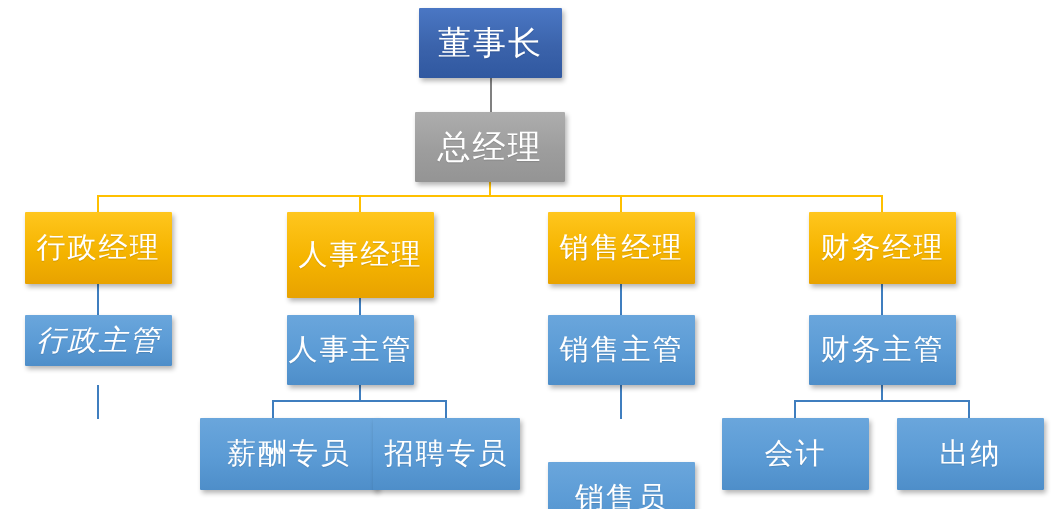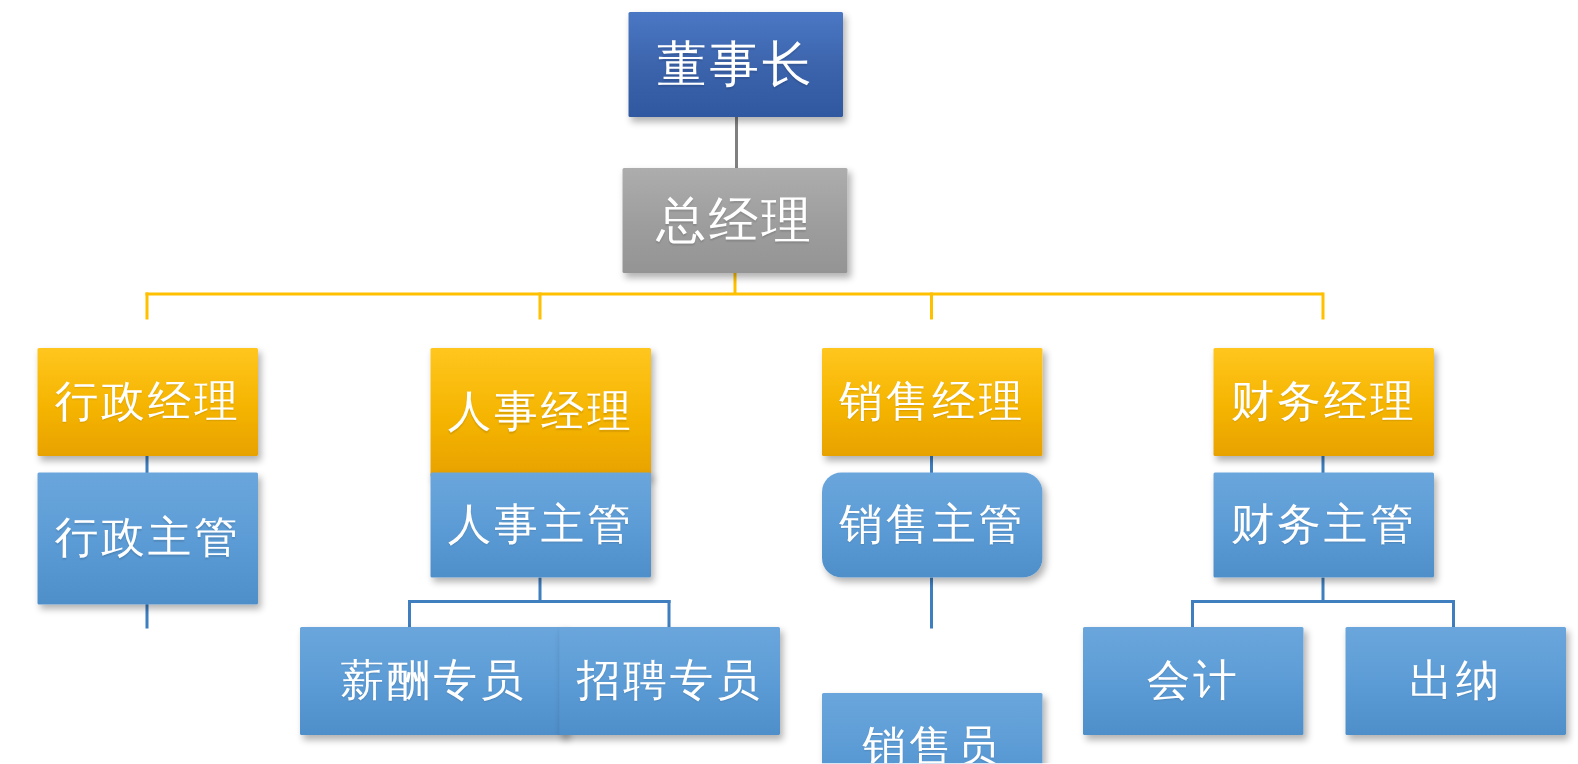--- a/index.html
+++ b/index.html
@@ -46,21 +46,20 @@
   }
 
   .node.blue-dark {
     background: linear-gradient(to bottom, #4a77c4 0%, #3b63ab 55%, #3058a0 100%);
   }
   .node.gray {
     background: linear-gradient(to bottom, #adadad 0%, #9d9d9d 55%, #949494 100%);
   }
   .node.gold {
     background: linear-gradient(to bottom, #ffc61e 0%, #f5b400 55%, #e8a200 100%);
-    margin-top: 20px;
   }
   .node.blue-light {
     background: linear-gradient(to bottom, #6aa6dc 0%, #5b9bd5 55%, #4e8ec9 100%);
   }
 
   
   #watermark {
     position: absolute;
     z-index: 9;
     left: 752px;
@@ -114,23 +113,23 @@
 
   <div class="node gray" style="left:415px; top:112px; width:150px; height:70px; font-size:33px;">总经理</div>
 
   <div class="node blue-dark" style="left:419px; top:8px; width:143px; height:70px; font-size:33px;">董事长</div>
 
   <div class="node gold" style="left:25px; top:212px; width:147px; height:72px; font-size:29px;">行政经理</div>
   <div class="node gold" style="left:287px; top:212px; width:147px; height:86px; font-size:29px;">人事经理</div>
   <div class="node gold" style="left:548px; top:212px; width:147px; height:72px; font-size:29px;">销售经理</div>
   <div class="node gold" style="left:809px; top:212px; width:147px; height:72px; font-size:29px;">财务经理</div>
 
-  <div class="node blue-light" style="left:25px; top:315px; width:147px; height:88px; font-size:29px;">行政主管</div>
-  <div class="node blue-light" style="left:287px; top:315px; width:147px; height:70px; font-size:29px;">人事主管</div>
-  <div class="node blue-light" style="left:548px; top:315px; width:147px; height:70px; font-size:29px;border-radius:13px;">销售主管</div>
+  <div class="node blue-light" style="left:25px; top:315px; width:147px; height:51px; font-size:29px;font-style:italic;">行政主管</div>
+  <div class="node blue-light" style="left:287px; top:315px; width:127px; height:70px; font-size:29px;">人事主管</div>
+  <div class="node blue-light" style="left:548px; top:315px; width:147px; height:70px; font-size:29px;">销售主管</div>
   <div class="node blue-light" style="left:809px; top:315px; width:147px; height:70px; font-size:29px;">财务主管</div>
 
   <div class="node blue-light" style="left:200px; top:418px; width:178px; height:72px; font-size:29px;">薪酬专员</div>
   <div class="node blue-light" style="left:373px; top:418px; width:147px; height:72px; font-size:29px;">招聘专员</div>
   <div class="node blue-light" style="left:548px; top:418px; width:147px; height:72px; font-size:29px;margin-top:44px;">销售员</div>
   <div class="node blue-light" style="left:722px; top:418px; width:147px; height:72px; font-size:29px;font-family:Liberation Mono, monospace;">会计</div>
   <div class="node blue-light" style="left:897px; top:418px; width:147px; height:72px; font-size:29px;">出纳</div>
 
 
 </div>

